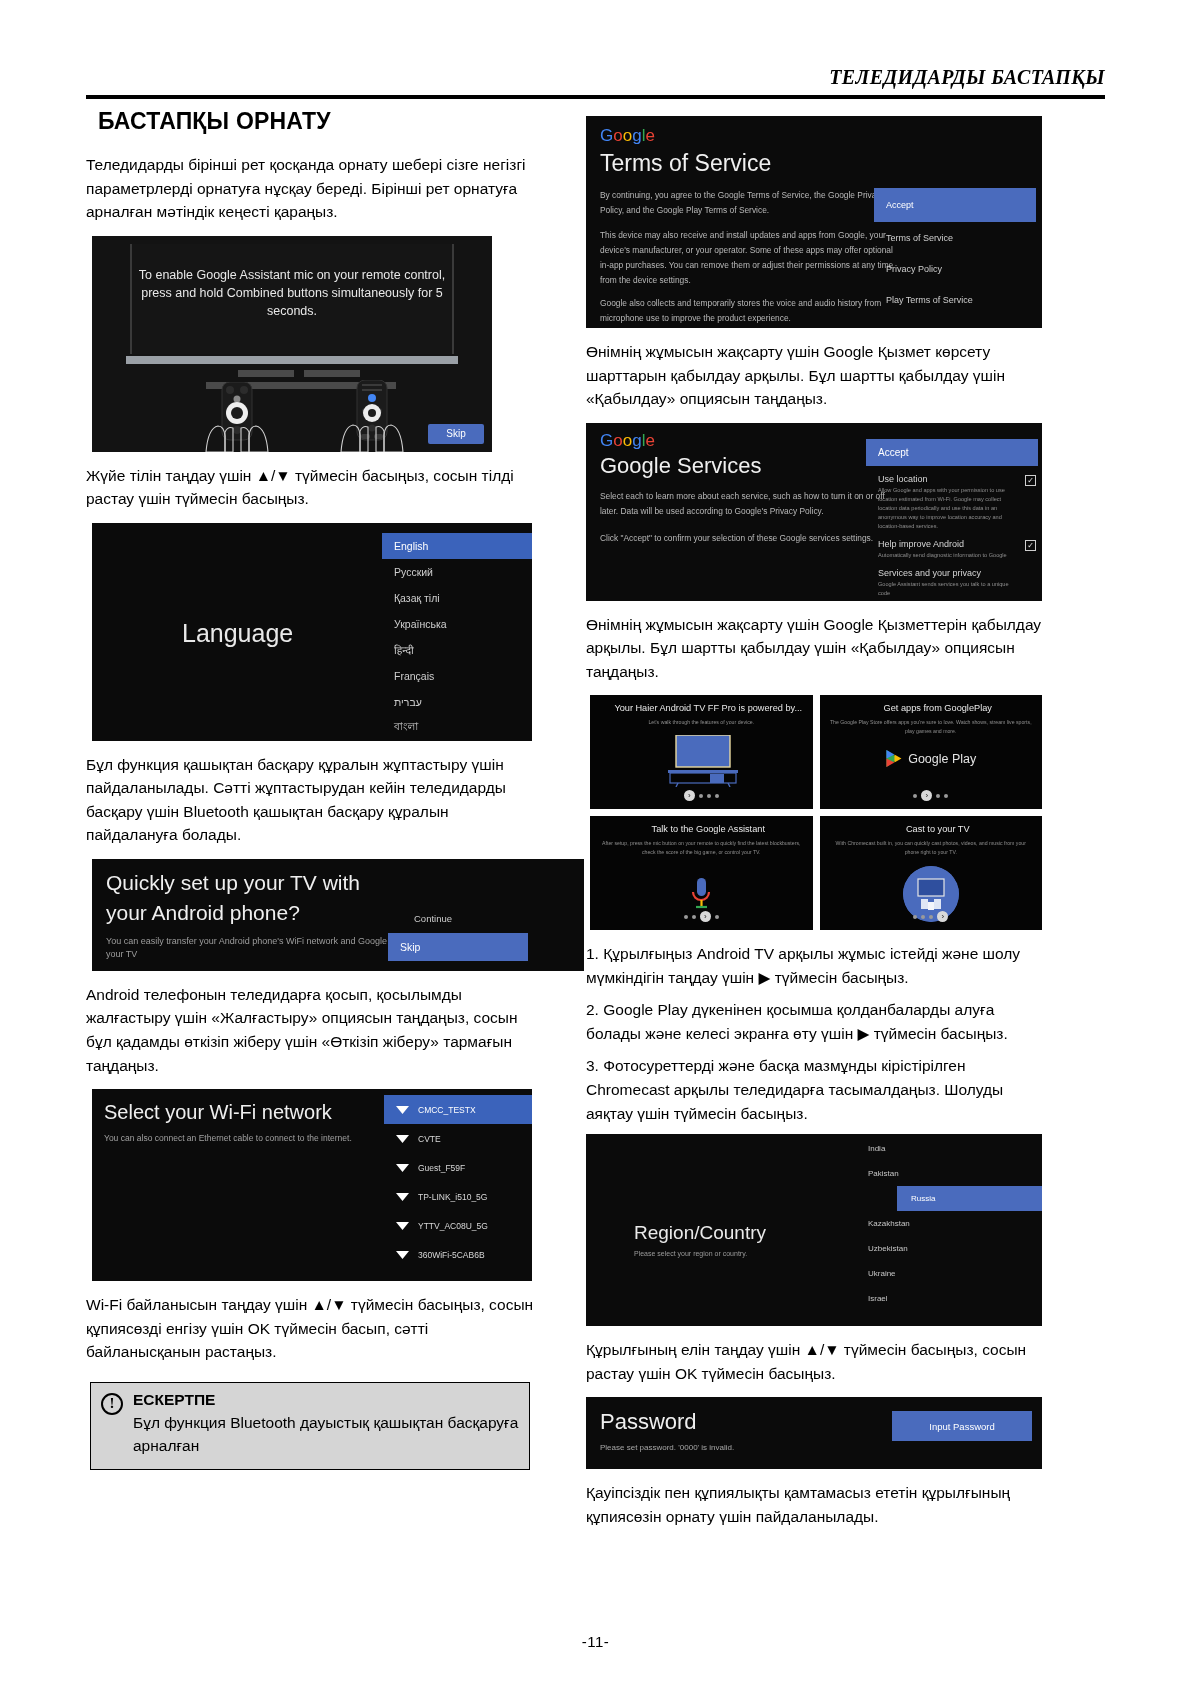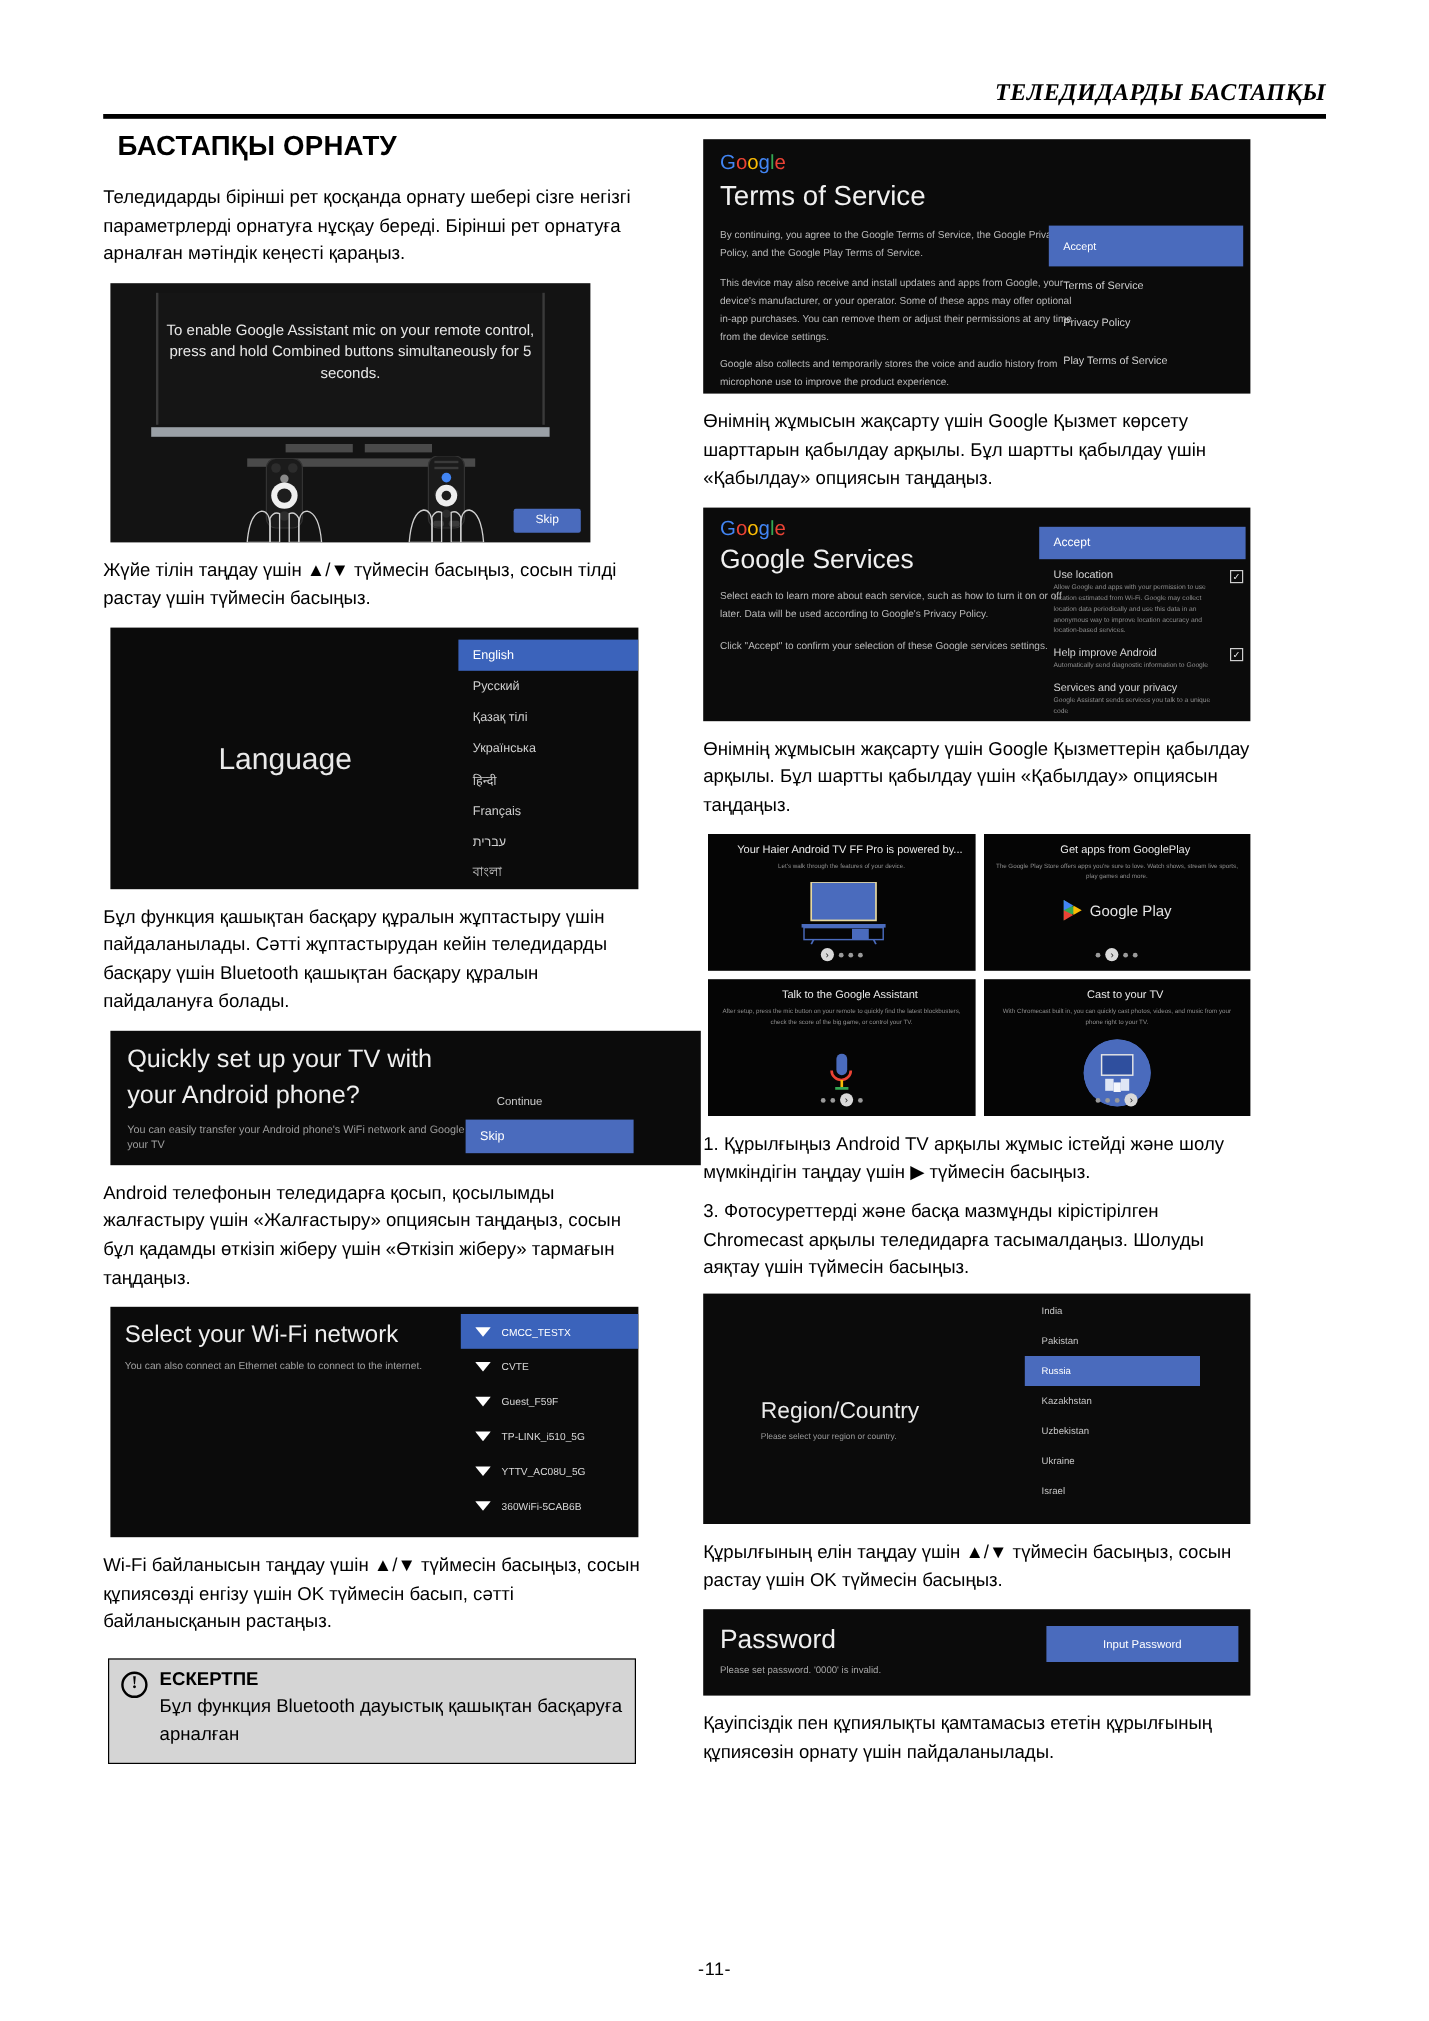--- a/index.html
+++ b/index.html
@@ -165,28 +165,28 @@
   .gplay { position:absolute; left:50%; top:54px; transform:translateX(-50%); display:flex; align-items:center; gap:6px; color:#e4e4e4; font-size:12.5px;}
   .mic { position:absolute; left:50%; top:62px; transform:translateX(-50%); }
   .castcircle { position:absolute; left:50%; top:50px; transform:translateX(-50%); width:56px;height:56px;border-radius:50%;background:#4a6bbd;}
 
   
   .shot-region { width:456px; height:192px; }
   .shot-region .h { position:absolute; left:48px; top:88px; font-size:19px; color:#eaeaea;}
   .shot-region .sub { position:absolute; left:48px; top:116px; font-size:7px; color:#9b9b9b;}
   .reglist { position:absolute; left:268px; top:2px; width:188px;}
   .reglist .ri { height:25px; display:flex; align-items:center; padding-left:14px; color:#c6c6c6; font-size:8px;}
-  .reglist .ri.sel { background:#4a6bbd; color:#fff; width:146px;}
+  .reglist .ri.sel { background:#4a6bbd; color:#fff; width:146px;margin-left:43px;}
 
   
   .shot-pass { width:456px; height:72px; }
   .shot-pass .h { position:absolute; left:14px; top:12px; font-size:22px; color:#efefef;}
   .shot-pass .sub { position:absolute; left:14px; top:46px; font-size:8px; color:#a7a7a7;}
   .shot-pass .inp {
-    position:absolute; right:10px; top:14px; width:160px; height:30px;
+    position:absolute; right:10px; top:14px; width:140px; height:30px;
     background:#4a6bbd; color:#fff; font-size:9.5px; display:flex;
     align-items:center; justify-content:center;
   }
 
   .pagenum {
     position:absolute; left:0; right:0; bottom:34px; text-align:center;
     font-size:15px; letter-spacing:.5px;
   }
 </style>
 </head>
@@ -459,20 +459,21 @@
           <div class="dots">
             <div class="dot"></div>
             <div class="dot"></div>
             <div class="dot"></div>
             <div class="dotsel">›</div>
           </div>
         </div>
       </div>
 
       <p class="body tight">1. Құрылғыңыз Android TV арқылы жұмыс істейді және шолу мүмкіндігін таңдау үшін ▶ түймесін басыңыз.</p>
+      <p class="body tight">2. Google Play дүкенінен қосымша қолданбаларды алуға болады және келесі экранға өту үшін ▶ түймесін басыңыз.</p>
       <p class="body tight">3. Фотосуреттерді және басқа мазмұнды кірістірілген Chromecast арқылы теледидарға тасымалдаңыз. Шолуды аяқтау үшін      түймесін басыңыз.</p>
 
       <div class="shot shot-region">
         <div class="h">Region/Country</div>
         <div class="sub">Please select your region or country.</div>
         <div class="reglist">
           <div class="ri">India</div>
           <div class="ri">Pakistan</div>
           <div class="ri sel">Russia</div>
           <div class="ri">Kazakhstan</div>

